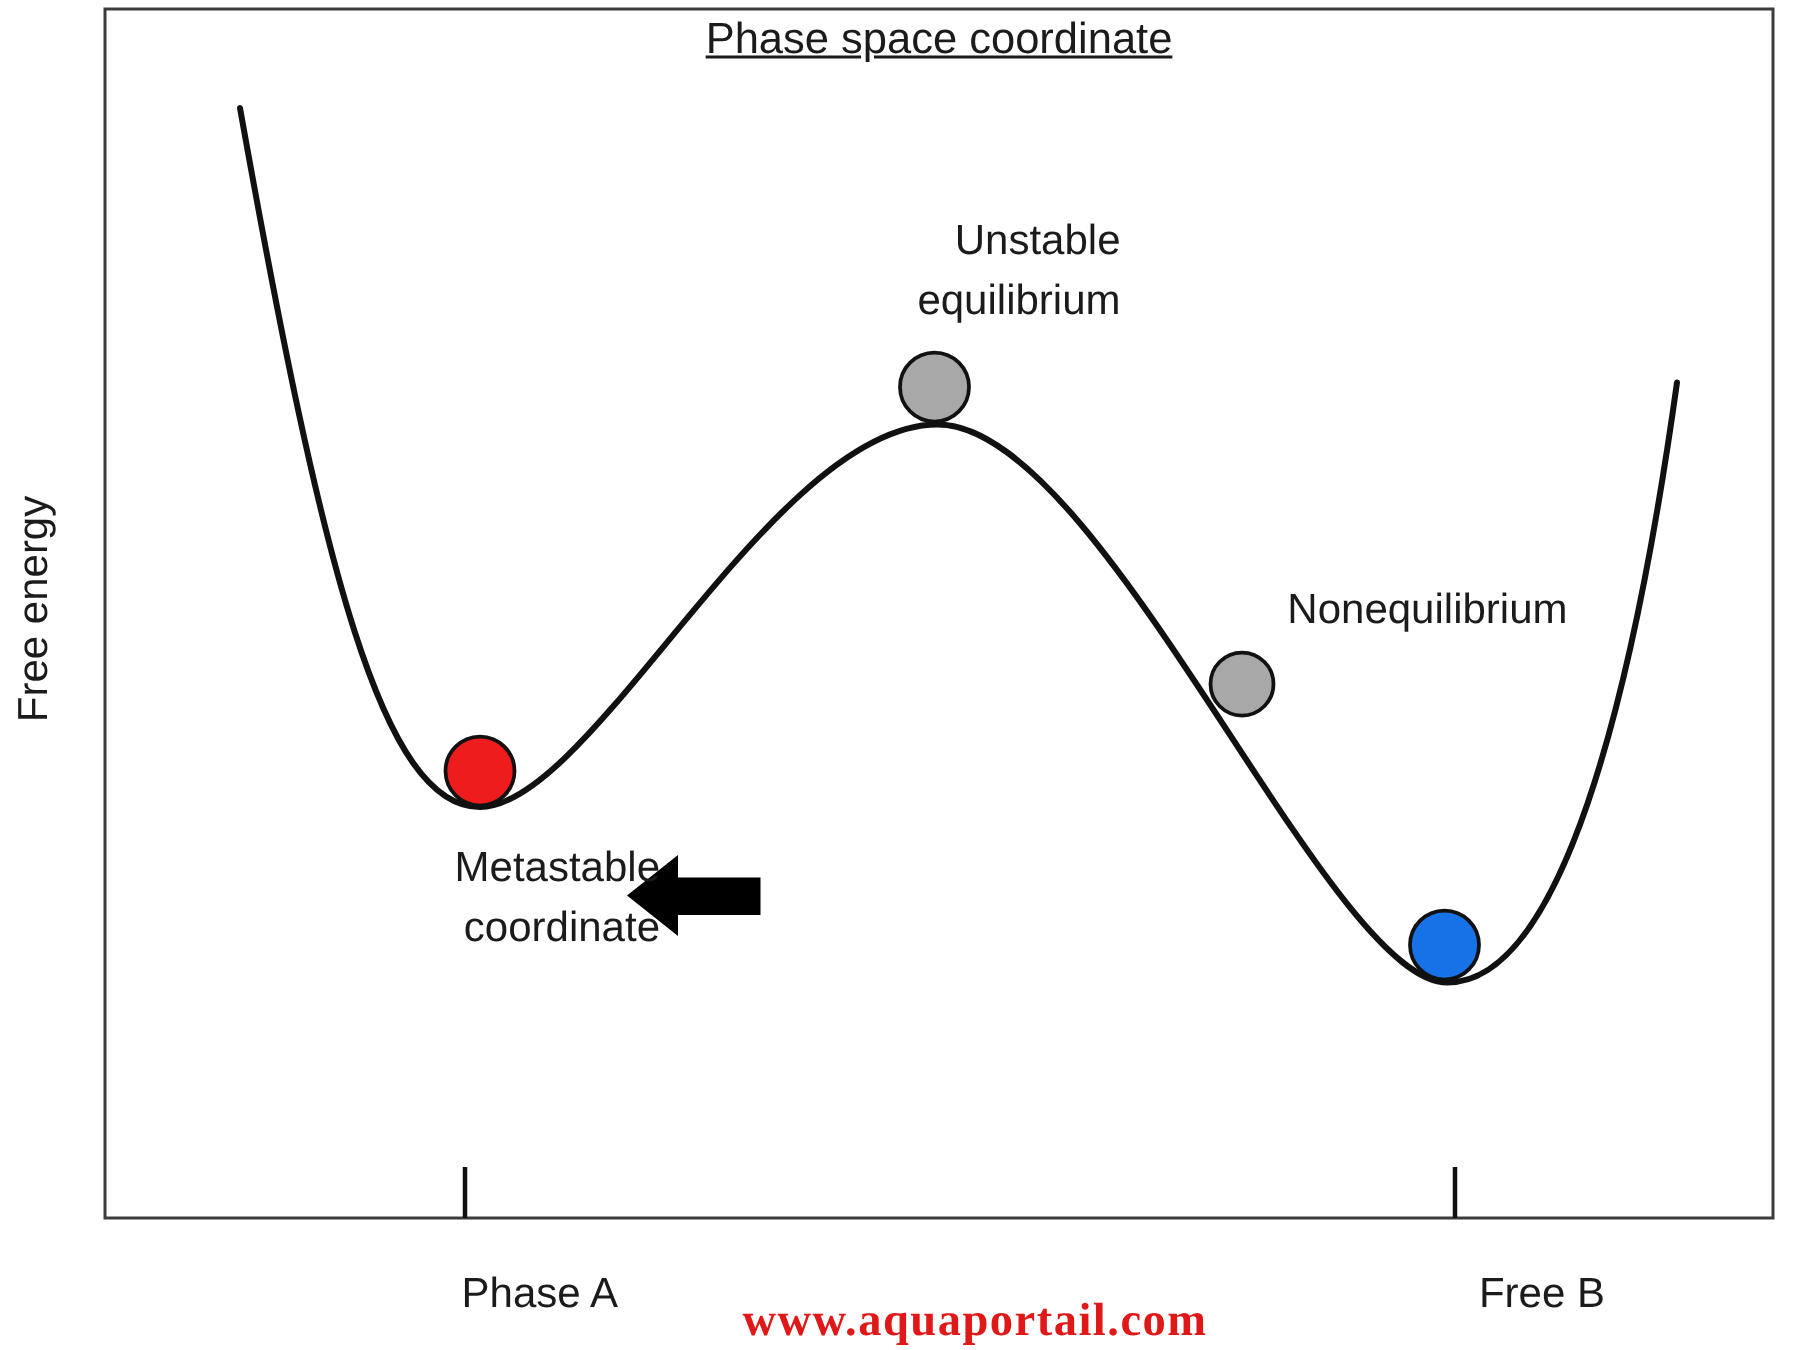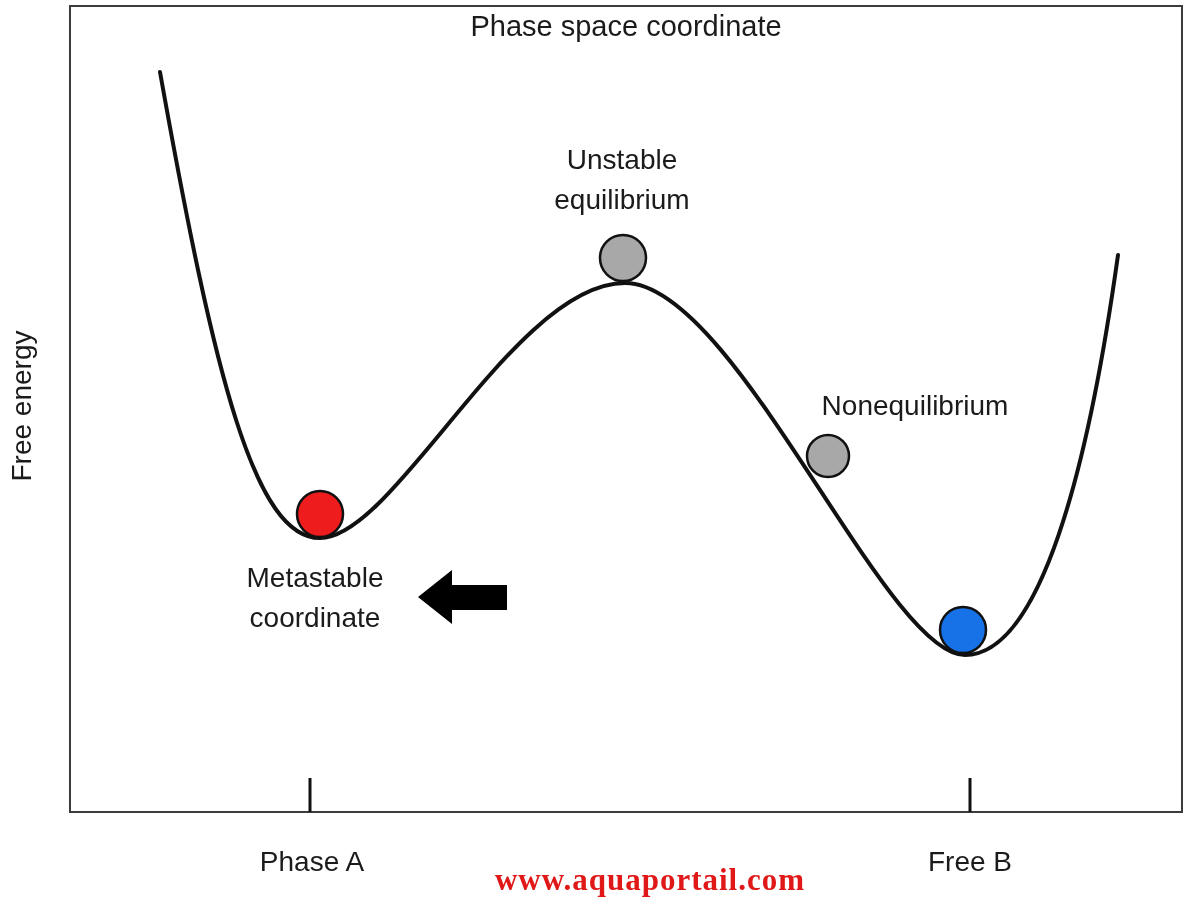--- a/index.html
+++ b/index.html
@@ -1,22 +1,22 @@
 <!DOCTYPE html>
 <html><head>
 <meta charset="utf-8">
 <style>
   html,body{margin:0;padding:0;background:#ffffff;}
   .canvas{
     position:relative;width:1200px;height:900px;background:#ffffff;
     font-family:"Liberation Sans",sans-serif;color:#1b1b1b;overflow:hidden;
   }
   svg.layer{position:absolute;left:0;top:0;width:1200px;height:900px;}
-  .label{position:absolute;text-align:center;font-size:28px;line-height:1.42;color:#1b1b1b;}
-  .title{position:absolute;left:70px;top:10px;width:1112px;text-align:center;font-size:29px;color:#1b1b1b;}
+  .label{position:absolute;text-align:right;font-size:28px;line-height:1.42;color:#1b1b1b;}
+  .title{position:absolute;left:70px;top:10px;width:1112px;text-align:center;font-size:29px;color:#1b1b1b;text-decoration:underline;}
   .yaxis{
     position:absolute;left:-108px;top:390px;width:260px;height:32px;
     text-align:center;font-size:28px;transform:rotate(-90deg);transform-origin:center;color:#1b1b1b;
   }
   .watermark-text{font-family:"Liberation Serif",serif;font-weight:bold;font-size:31px;letter-spacing:1px;}
   .curve{fill:none;stroke-width:4;stroke-linecap:round;}
   .ball{stroke:#111111;stroke-width:2.5;}
   .tick{stroke:#111111;stroke-width:3;}
   .frame{fill:none;stroke:#3c3c3c;stroke-width:2;}
 </style>

